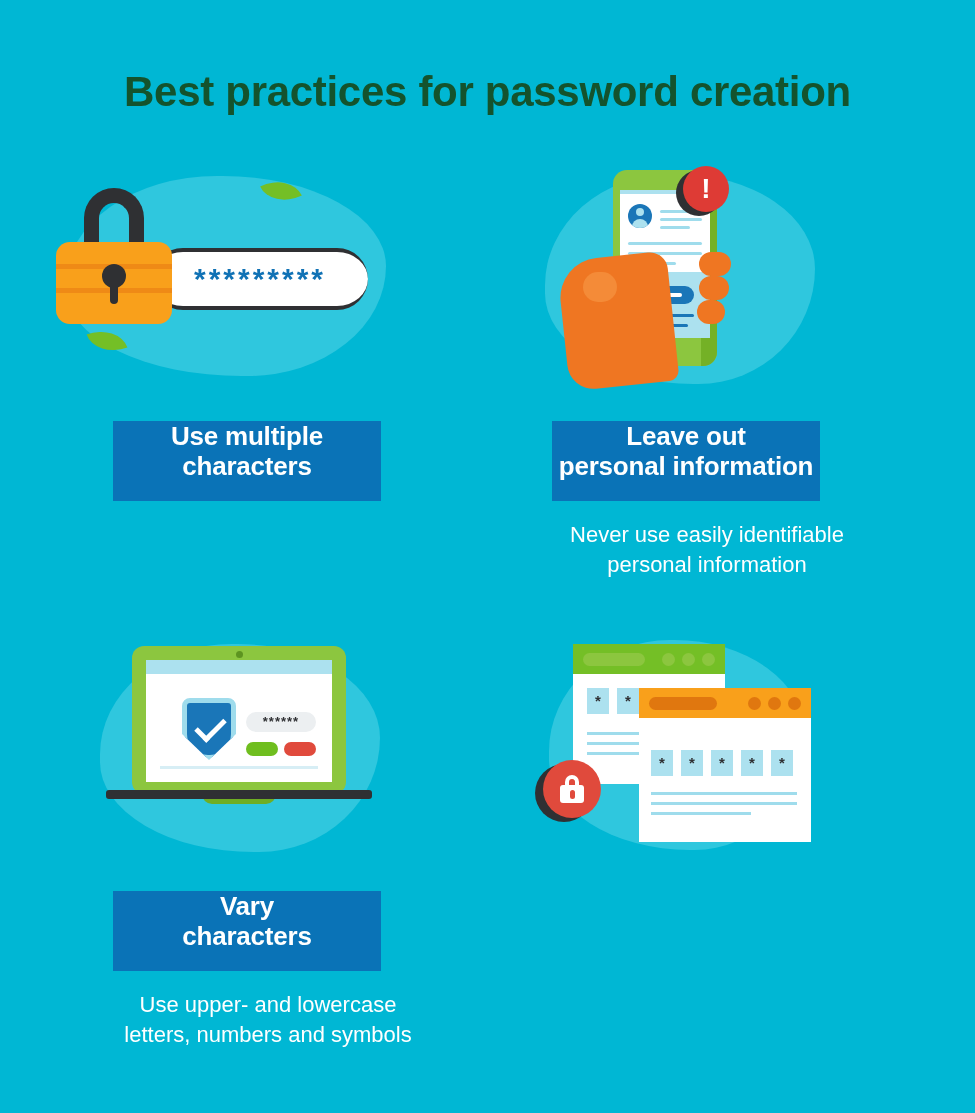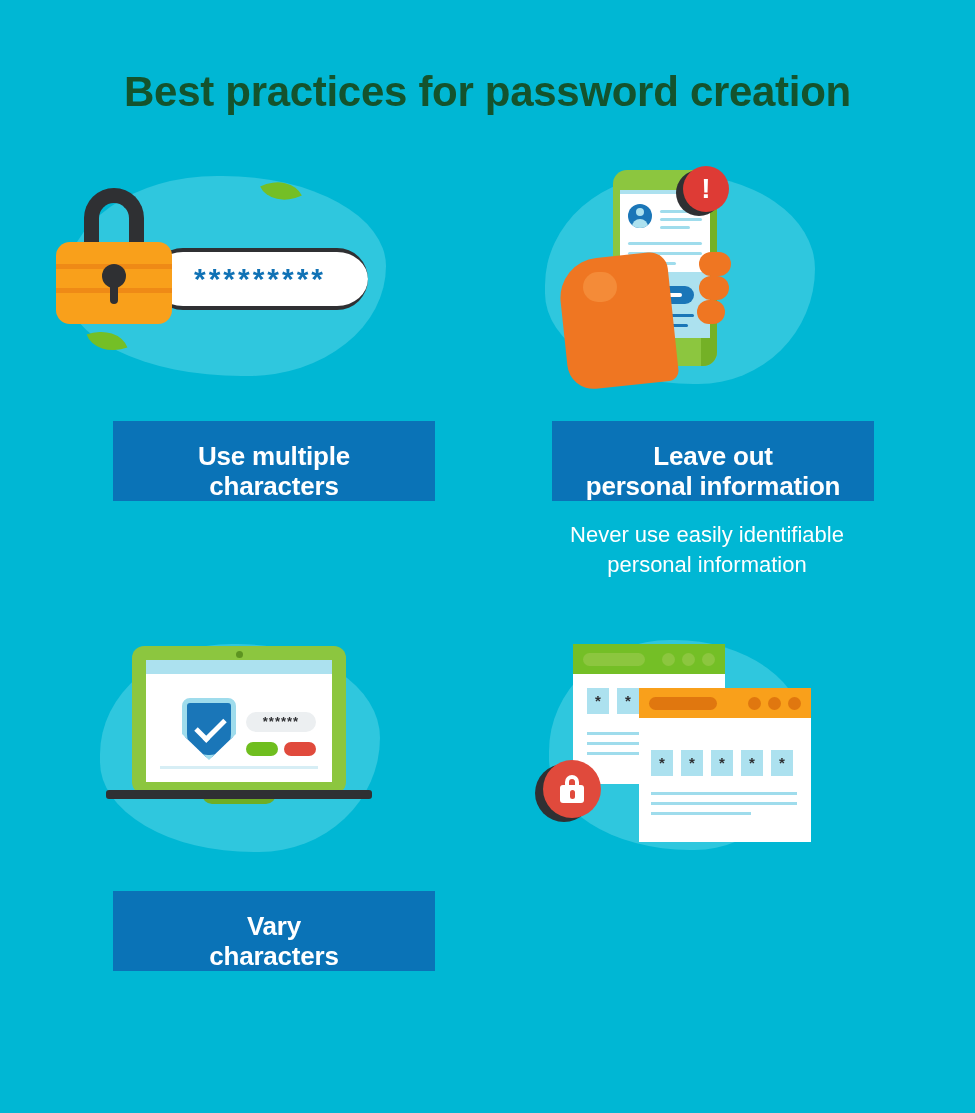--- a/index.html
+++ b/index.html
@@ -42,23 +42,23 @@
   .blob {
     position: absolute;
     background: #4cd0e4;
     opacity: 0.62;
     border-radius: 48% 52% 44% 56% / 54% 46% 56% 44%;
   }
 
   .banner {
     position: absolute;
     left: 65px; top: 261px;
-    width: 322px; height: 80px;
+    width: 268px; height: 80px;
     background: #0a73b7;
-    display: flex; align-items: flex-end; justify-content: center;
+    display: flex; align-items: flex-start; justify-content: center;
   }
   .banner-text {
     color: #ffffff;
     font-size: 26px;
     font-weight: bold;
     line-height: 30px;
     text-align: center;
     letter-spacing: -0.2px;
   }
   .caption {
@@ -396,20 +396,21 @@
             <div class="lp-btn green"></div>
             <div class="lp-btn red"></div>
             <div class="lp-line"></div>
           </div>
         </div>
         <div class="laptop-base"></div>
       </div>
       <div class="banner">
         <div class="banner-text">Vary<br>characters</div>
       </div>
+      <div class="caption">Use upper- and lowercase<br>letters, numbers and symbols</div>
     </div>
 
     <div class="card c3">
       <div class="art ill4">
         <div class="blob"></div>
 
         <div class="win back">
           <div class="win-bar">
             <div class="win-url"></div>
             <div class="dot d1"></div>

